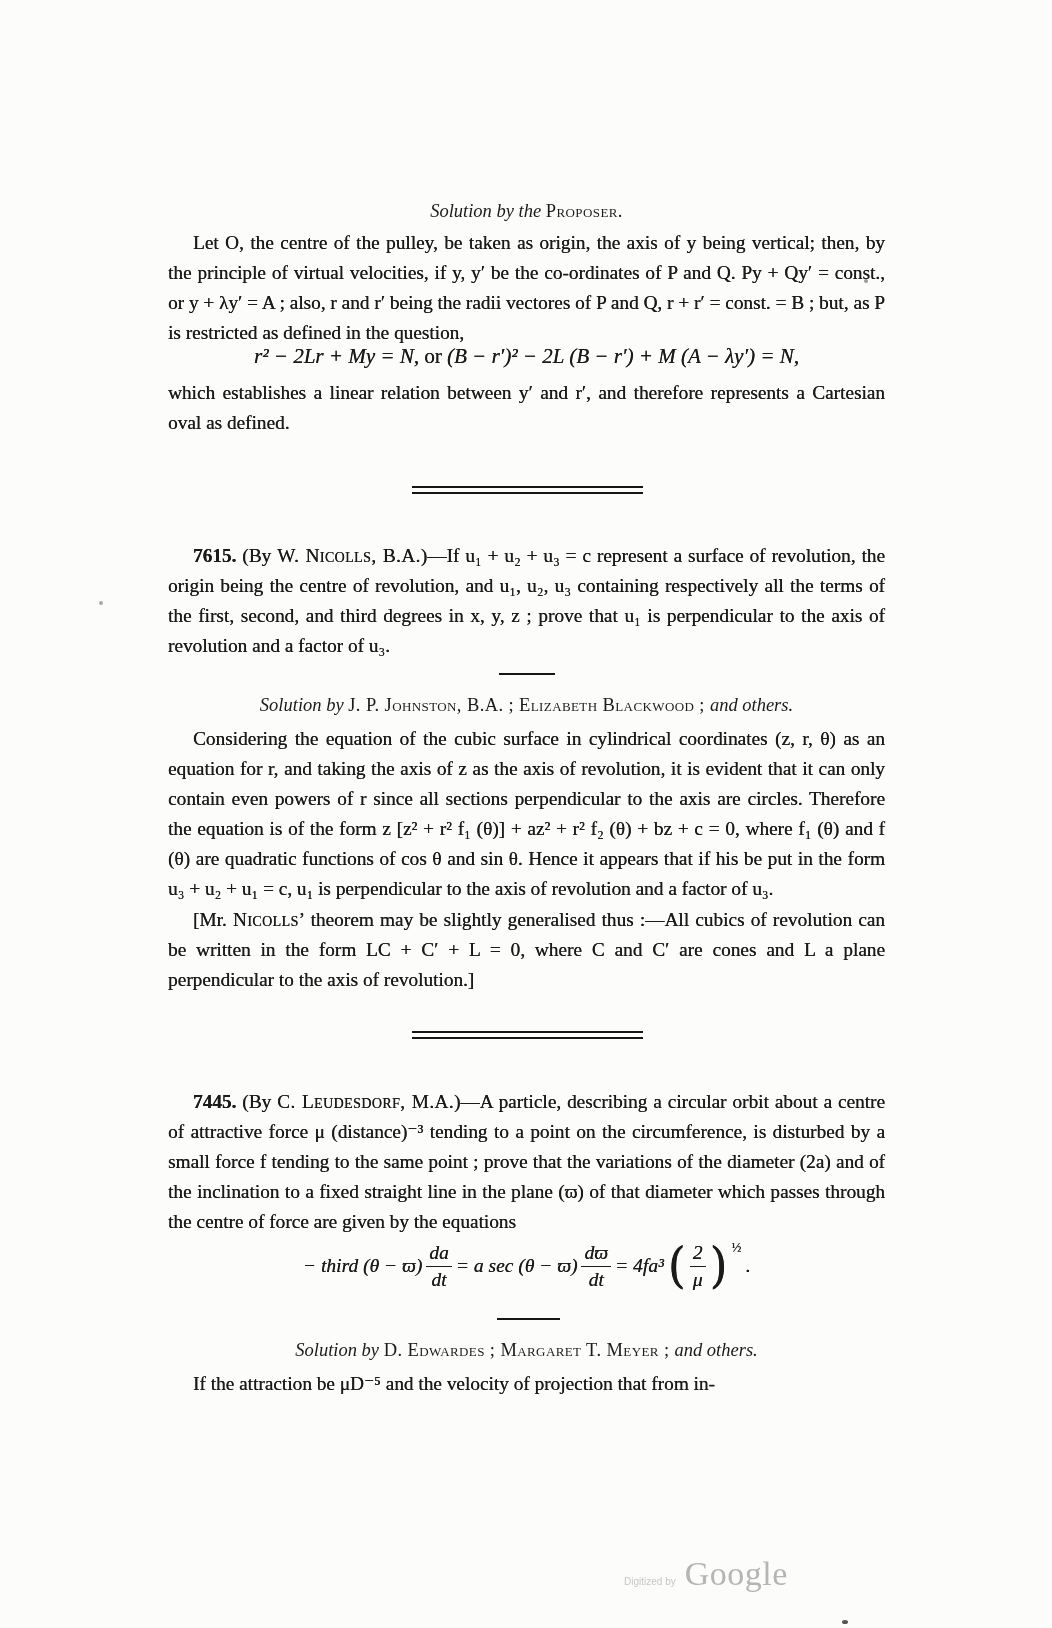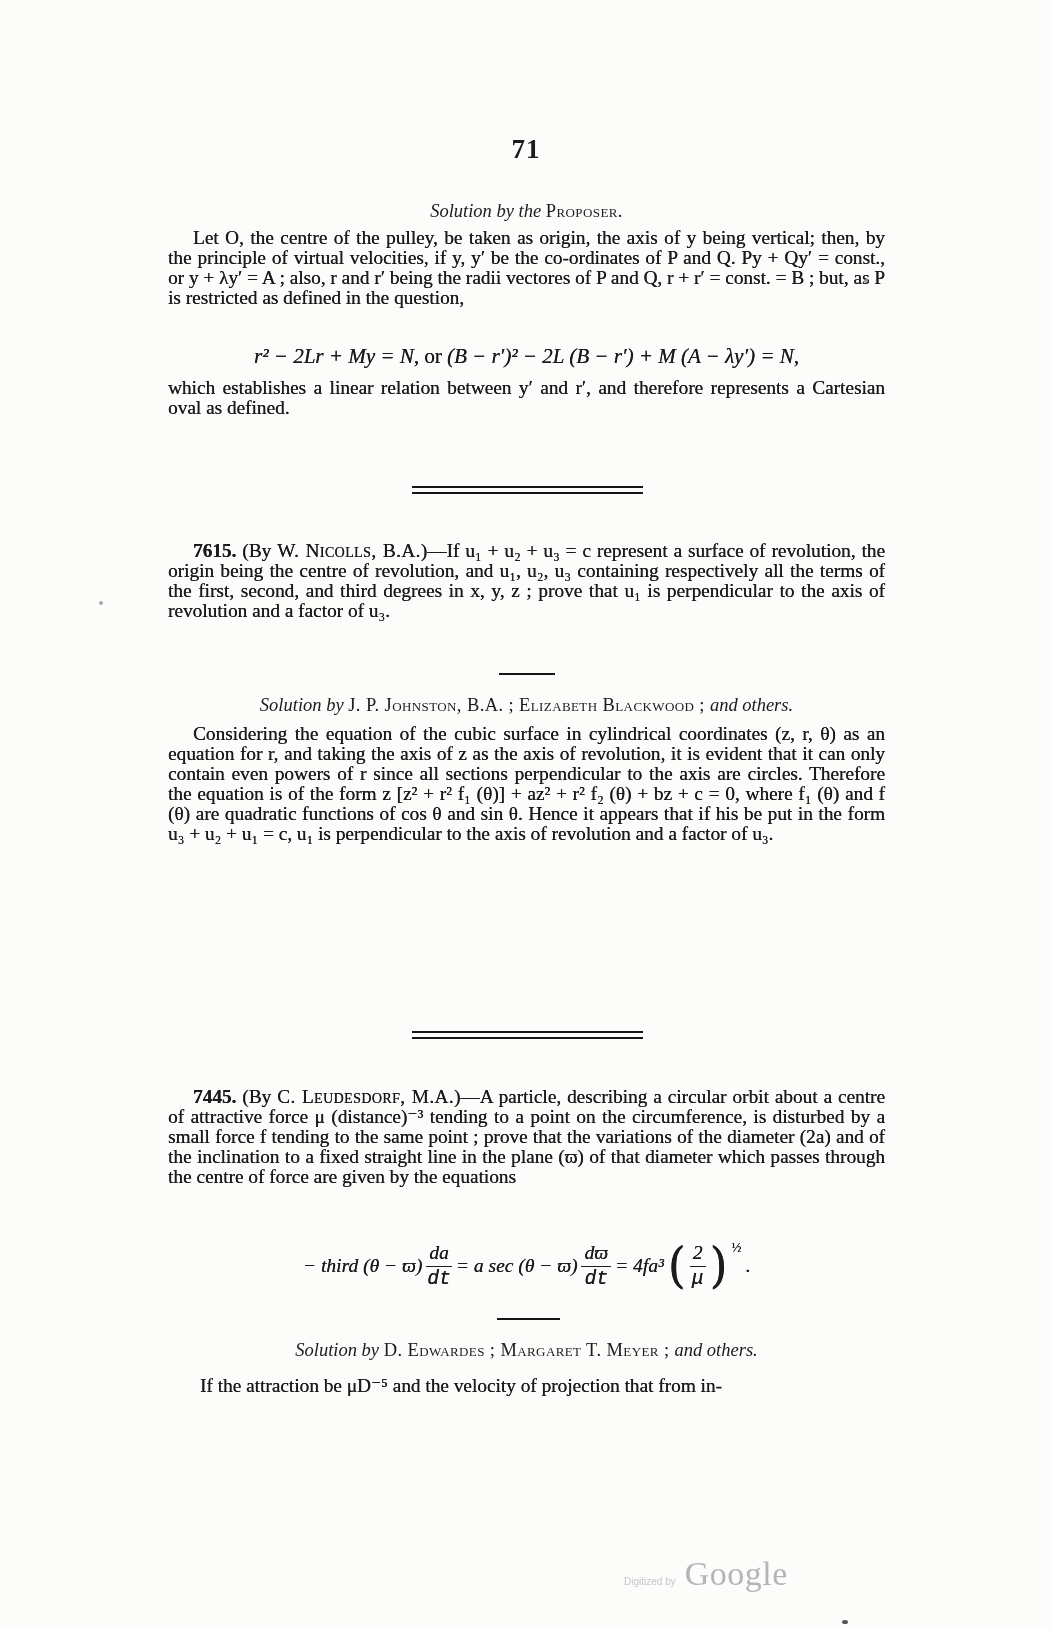--- a/index.html
+++ b/index.html
@@ -16,21 +16,21 @@
     text-align:center;font-size:27px;font-weight:bold;letter-spacing:1px;
   }
   .attr{
     position:absolute;left:168px;width:717px;
     text-align:center;font-size:18.5px;white-space:nowrap;
   }
   .it{font-style:italic;text-align:center;}
   .sc{font-variant:small-caps;letter-spacing:.4px;}
   .para{
     position:absolute;left:168px;width:717px;
-    font-size:19.3px;line-height:20px;
+    font-size:19.3px;line-height:30px;
     text-align:justify;
     text-shadow:.2px 0 0 currentColor;
   }
   .indent{text-indent:25px;}
   .qnum{font-weight:bold;}
   .eq-line{
     position:absolute;left:168px;width:717px;
     font-size:21px;text-align:center;
     text-shadow:.2px 0 0 currentColor;
   }
@@ -42,60 +42,60 @@
   .display-eq{
     position:absolute;left:168px;top:1234px;width:717px;height:64px;
     display:flex;justify-content:center;align-items:center;
     font-size:19.5px;font-style:italic;
     text-shadow:.2px 0 0 currentColor;
   }
   .display-eq .rm{font-style:normal;}
   .display-eq > span{margin:0 2px;}
   .frac{display:inline-block;vertical-align:middle;text-align:center;line-height:1.1;margin:0 5px;}
   .frac .n{display:block;padding:0 3px 2px;border-bottom:1.6px solid #1b1b1b;}
-  .frac .d{display:block;padding-top:2px;font-family:Liberation Mono, monospace;}
+  .frac .d{display:block;padding-top:2px;}
   .bigp{
     font-size:46px;line-height:.9;font-style:normal;
     display:inline-block;transform:scaleY(1.05);
     font-family:"DejaVu Serif",serif;margin:0 1px;
   }
   .sup{font-size:13px;position:relative;top:-18px;margin-left:1px;}
   .watermark{
     position:absolute;top:1555px;left:624px;
     display:flex;align-items:baseline;gap:9px;
   }
   .wm-pre{font-family:"Liberation Sans","DejaVu Sans",sans-serif;font-size:10px;color:var(--wm,#c4c4c4);}
   .wm-logo{font-family:Liberation Serif, serif;font-size:34px;color:var(--wm2,#b7b7b7);letter-spacing:.5px;}
   .speck{position:absolute;border-radius:50%;}
 </style>
 </head>
 <body>
 
 <div class="page">
 
-  <div class="page-num">71</div>
 
   <div class="attr" style="top:201px"><span class="it">Solution by the </span><span class="sc">Proposer.</span></div>
 
   <p class="para indent" style="top:228px;margin:0">Let O, the centre of the pulley, be taken as origin, the axis of y being vertical; then, by the principle of virtual velocities, if y, y′ be the co-ordinates of P and Q.   Py + Qy′ = const., or y + λy′ = A ; also, r and r′ being the radii vectores of P and Q, r + r′ = const. = B ; but, as P is restricted as defined in the question,</p>
 
   <div class="eq-line" style="top:344px"><span class="it">r² − 2Lr + My = N,</span><span> or </span><span class="it">(B − r′)² − 2L (B − r′) + M (A − λy′) = N,</span></div>
 
   <p class="para" style="top:378px;margin:0">which establishes a linear relation between y′ and r′, and therefore represents a Cartesian oval as defined.</p>
 
   <div class="double-rule" style="top:486px"></div>
 
   <p class="para indent" style="top:541px;margin:0"><span class="qnum">7615.</span><span>  (By </span><span class="sc">W. Nicolls, B.A.</span><span>)—If u₁ + u₂ + u₃ = c represent a surface of revolution, the origin being the centre of revolution, and u₁, u₂, u₃ containing respectively all the terms of the first, second, and third degrees in x, y, z ; prove that u₁ is perpendicular to the axis of revolution and a factor of u₃.</span></p>
 
   <div class="short-rule" style="top:673px;left:499px;width:56px"></div>
 
   <div class="attr" style="top:695px"><span class="it">Solution by </span><span class="sc"> J. P. Johnston, B.A. ; Elizabeth Blackwood ; </span><span class="it"> and others.</span></div>
 
   <p class="para indent" style="top:724px;margin:0">Considering the equation of the cubic surface in cylindrical coordinates (z, r, θ) as an equation for r, and taking the axis of z as the axis of revolution, it is evident that it can only contain even powers of r since all sections perpendicular to the axis are circles.  Therefore the equation is of the form z [z² + r² f₁ (θ)] + az² + r² f₂ (θ) + bz + c = 0, where f₁ (θ) and f (θ) are quadratic functions of cos θ and sin θ.  Hence it appears that if his be put in the form u₃ + u₂ + u₁ = c, u₁ is perpendicular to the axis of revolution and a factor of u₃.</p>
 
+  <p class="para indent" style="top:905px;margin:0"><span>[Mr. </span><span class="sc">Nicolls’ </span><span>theorem may be slightly generalised thus :—All cubics of revolution can be written in the form LC + C′ + L = 0, where C and C′ are cones and L a plane perpendicular to the axis of revolution.]</span></p>
 
   <div class="double-rule" style="top:1031px"></div>
 
   <p class="para indent" style="top:1087px;margin:0"><span class="qnum">7445.</span><span>  (By </span><span class="sc">C. Leudesdorf, M.A.</span><span>)—A particle, describing a circular orbit about a centre of attractive force μ (distance)⁻³ tending to a point on the circumference, is disturbed by a small force f tending to the same point ; prove that the variations of the diameter (2a) and of the inclination to a fixed straight line in the plane (ϖ) of that diameter which passes through the centre of force are given by the equations</span></p>
 
   <div class="display-eq">
     <span>− third (θ − ϖ)</span>
     <span class="frac">
         <span class="n">da</span>
         <span class="d">dt</span>
@@ -113,21 +113,21 @@
       </span>
     <span class="bigp">)</span>
     <span class="sup rm">½</span>
     <span class="rm">.</span>
   </div>
 
   <div class="short-rule" style="top:1318px;left:497px;width:63px"></div>
 
   <div class="attr" style="top:1340px"><span class="it">Solution by </span><span class="sc"> D. Edwardes ; Margaret T. Meyer ; </span><span class="it"> and others.</span></div>
 
-  <p class="para indent" style="top:1369px;margin:7px">If the attraction be μD⁻⁵ and the velocity of projection that from in-</p>
+  <p class="para indent" style="top:1369px;margin:0">If the attraction be μD⁻⁵ and the velocity of projection that from in-</p>
 
   <div class="watermark">
     <span class="wm-pre">Digitized by</span>
     <span class="wm-logo">Google</span>
   </div>
 
   <div class="speck" style="left:99px;top:601px;width:4px;height:4px;background:#a8a8a8"></div>
   <div class="speck" style="left:864px;top:279px;width:4px;height:4px;background:#9a9a9a"></div>
   <div class="speck" style="left:842px;top:1620px;width:6px;height:4px;background:#555"></div>
 

